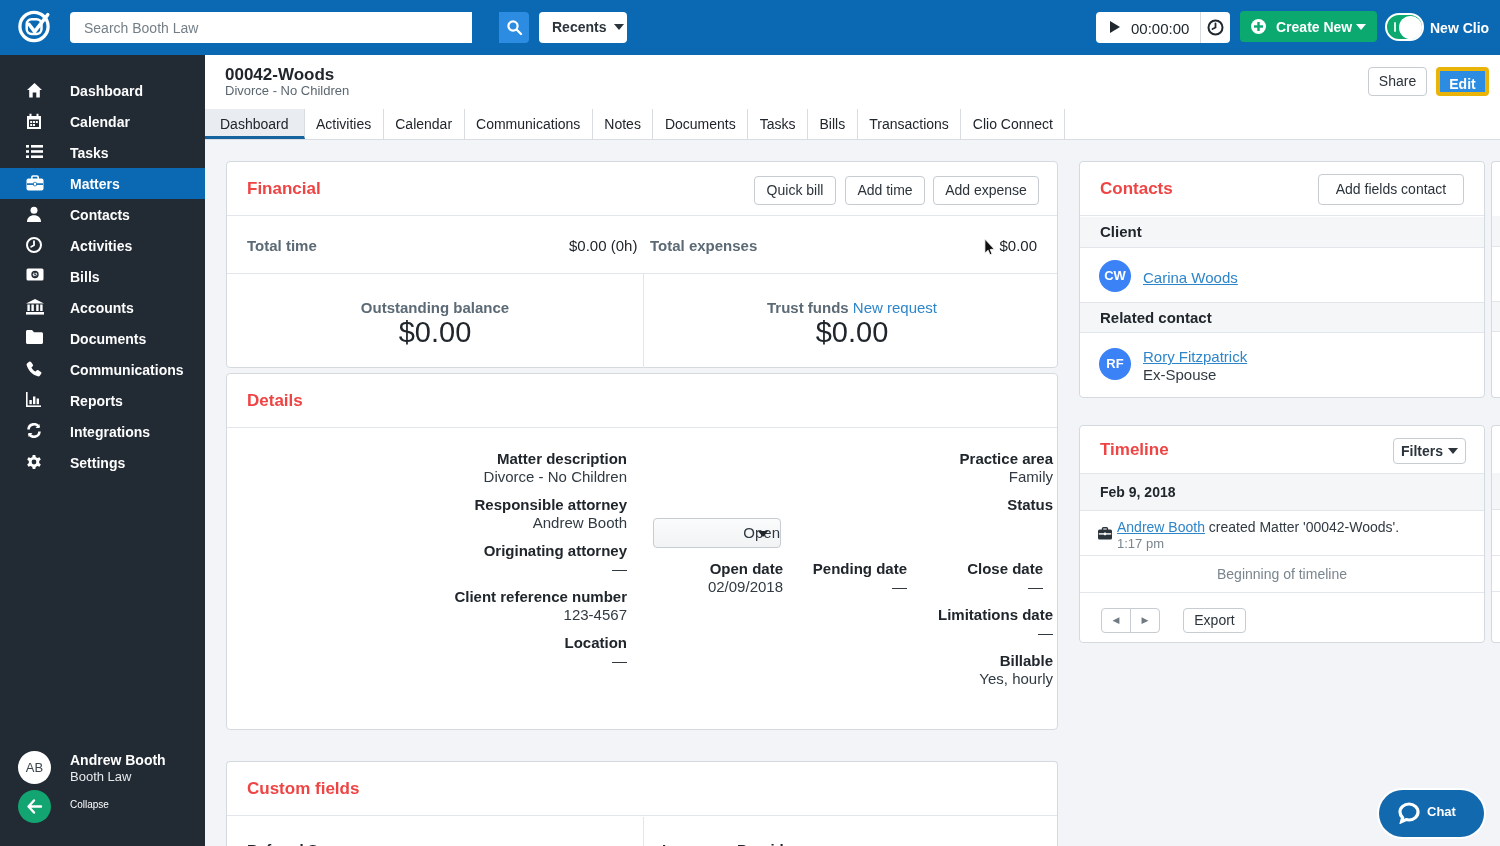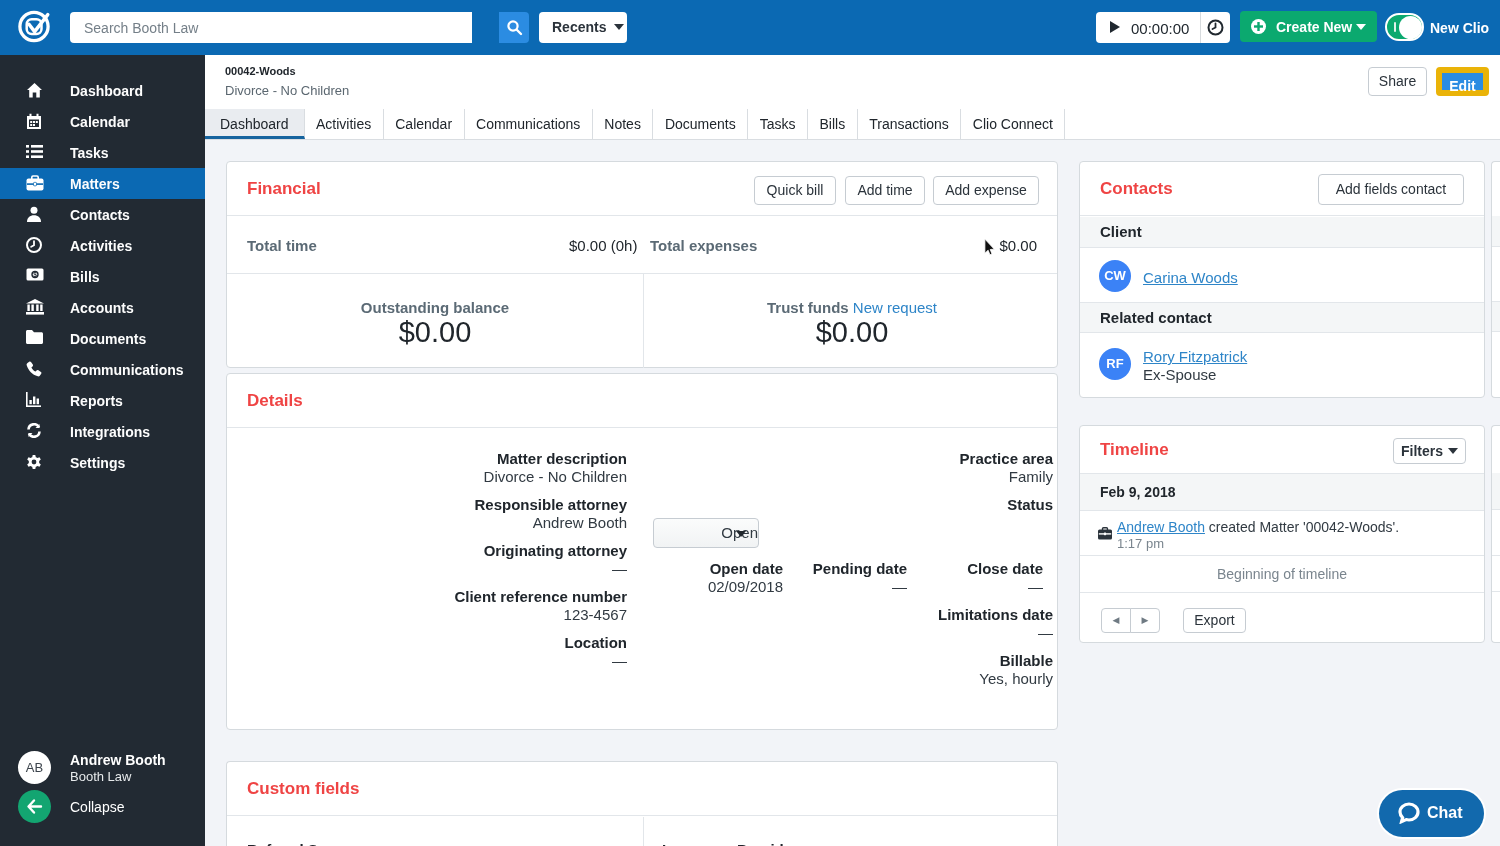--- a/index.html
+++ b/index.html
@@ -34,28 +34,28 @@
 .nav .item.active { background:#0b69b3; }
 .nav .item svg { position:absolute; left:26px; top:7px; }
 .nav .item .lb { position:absolute; left:70px; top:8px; }
 .suser { position:absolute; left:0; top:690px; width:205px; color:#fff; }
 .avatarAB { position:absolute; left:18px; top:6px; width:33px; height:33px; border-radius:50%; background:#fff; color:#3c444c; font-size:13px; text-align:center; line-height:33px; }
 .suser .n1 { position:absolute; left:70px; top:7px; font-weight:bold; font-size:14px; }
 .suser .n2 { position:absolute; left:70px; top:24px; font-size:13px; color:#e7eaec; }
 .collapse { position:absolute; left:0; top:735px; width:205px; color:#fff; }
 .collapse .circ { position:absolute; left:18px; top:0px; width:33px; height:33px; border-radius:50%; background:#13a571; }
 .collapse .circ svg { position:absolute; left:8px; top:8px; }
-.collapse .lb { position:absolute; left:70px; top:9px; font-size:14px; }
+.collapse .lb { position:absolute; left:70px; top:9px; font-size:10px; }
 
 .phead { position:absolute; left:0; top:0; width:1295px; height:85px; background:#fff; }
-.phead h1 { font-size:11px; font-weight:bold; color:#20262c; position:absolute; left:20px; top:10px; }
+.phead h1 { font-size:17px; font-weight:bold; color:#20262c; position:absolute; left:20px; top:10px; }
 .phead .sub { position:absolute; left:20px; top:28px; font-size:13px; color:#5b6770; }
 .btn { display:inline-block; background:#fff; border:1px solid #c6ccd2; border-radius:4px; font-size:14px; color:#2b333b; text-align:center; }
 .share { position:absolute; left:1163px; top:12px; width:59px; height:29px; line-height:27px; }
-.edit { position:absolute; left:1231px; top:12px; width:53px; height:29px; line-height:27px; background:#2b8ce2; color:#fff; border:6px solid #eab308; font-weight:bold; }
+.edit { position:absolute; left:1231px; top:12px; width:53px; height:29px; line-height:27px; background:#2b8ce2; color:#fff; border:4px solid #eab308; font-weight:bold; }
 .tabs { position:absolute; left:0px; top:54px; height:31px; width:1295px; border-bottom:1px solid #d9dde1; background:#fff; }
 .tab { position:relative; float:left; height:30px; line-height:30px; font-size:14px; color:#20262c; padding:0 11.5px; border-right:1px solid #d9dde1; }
 .tab.active { background:#e9ecf0; border-bottom:3.5px solid #15639e; padding:0 15px; }
 
 .content { position:absolute; left:0; top:85px; width:1295px; height:706px; background:#f2f4f8; }
 .card { position:absolute; background:#fff; border:1px solid #d5dade; border-radius:4px; }
 .card .chead { position:absolute; left:0; top:0; width:100%; height:54px; border-bottom:1px solid #e2e6ea; }
 .card .chead h2 { position:absolute; left:20px; top:17px; font-size:17px; font-weight:bold; color:#ef4444; }
 
 .fin { left:21px; top:21px; width:832px; height:207px; }
@@ -73,21 +73,21 @@
 .fincols .cl { font-size:15px; font-weight:bold; color:#5b6a75; margin-top:25px; }
 .fincols .cv { font-size:29px; color:#20262c; margin-top:0px; }
 .fincols .vr { position:absolute; left:416px; top:0; width:1px; height:94px; background:#e2e6ea; }
 .link { color:#2e85c8; text-decoration:none; }
 
 .det { left:21px; top:233px; width:832px; height:357px;text-align:right; }
 .det .lbl { font-weight:bold; color:#20262c; font-size:15px; }
 .det .val { color:#313a42; font-size:15px; margin-top:1px; }
 .dl { position:absolute; left:20px; width:380px; }
 .dr { position:absolute; left:426px; width:400px; }
-.drop { position:absolute; left:426px; top:144px; width:106px; height:30px; border:1px solid #c6ccd2; border-radius:4px; background:linear-gradient(#fbfcfc,#f1f3f4); font-size:15px; color:#313a42; line-height:28px; padding-left:13px; }
+.drop { position:absolute; left:426px; top:144px; width:128px; height:30px; border:1px solid #c6ccd2; border-radius:4px; background:linear-gradient(#fbfcfc,#f1f3f4); font-size:15px; color:#313a42; line-height:28px; padding-left:13px; }
 .drop .c { position:absolute; right:12px; top:12px; border-left:5px solid transparent; border-right:5px solid transparent; border-top:6px solid #20262c; width:0; height:0; }
 
 .cf { left:21px; top:621px; width:832px; height:85px; border-bottom:none; border-radius:4px 4px 0 0; }
 .cf .cfl { position:absolute; left:20px; top:79px; font-weight:bold; font-size:15px; color:#20262c; }
 .cf .cfr { position:absolute; left:435px; top:79px; font-weight:bold; font-size:15px; color:#20262c; }
 .cf .vr { position:absolute; left:416px; top:55px; width:1px; height:30px; background:#e2e6ea; }
 
 .con { left:874px; top:21px; width:406px; height:237px; }
 .con .arc { position:absolute; right:20px; top:12px; width:146px; height:31px; line-height:29px; }
 .band { position:absolute; left:0; width:100%; height:31px; background:#f4f6f7; border-bottom:1px solid #e2e6ea; font-size:15px; font-weight:bold; color:#20262c; line-height:30px; padding-left:20px; }
@@ -99,21 +99,21 @@
 .tentry { position:absolute; left:0; top:85px; width:100%; height:45px; border-bottom:1px solid #e2e6ea; font-size:14px; }
 .tentry svg { position:absolute; left:18px; top:16px; }
 .tmid { position:absolute; left:0; top:130px; width:100%; height:37px; border-bottom:1px solid #e2e6ea; text-align:center; color:#7a858e; font-size:14px; line-height:36px; }
 .tnav { position:absolute; left:0; top:167px; width:100%; height:51px; }
 .pgbtn { position:absolute; top:15px; width:30px; height:25px; line-height:23px; font-size:9px; color:#6f7a83; }
 .export { position:absolute; left:103px; top:15px; width:63px; height:25px; line-height:23px; }
 
 .frag { position:absolute; background:#fff; border:1px solid #d5dade; border-right:none; border-radius:4px 0 0 4px; }
 .frag .h { position:absolute; left:0; width:100%; background:#f4f6f7; border-top:1px solid #e2e6ea; border-bottom:1px solid #e2e6ea; }
 
-.chat { position:absolute; left:1379px; top:790px; width:105px; height:47px; background:#1269ad; border-radius:24px; color:#fff; font-weight:bold; font-size:16px; z-index:20; box-shadow:0 0 0 2px #ffffff; }
+.chat { position:absolute; left:1379px; top:790px; width:105px; height:47px; background:#1269ad; border-radius:24px; color:#fff; font-weight:bold; font-size:13px; z-index:20; box-shadow:0 0 0 2px #ffffff; }
 .chat span { position:absolute; left:48px; top:14px; }
 .chat svg { position:absolute; left:19px; top:12px; }
 .cursor { position:absolute; left:980px; top:237px; z-index:30; }
 </style>
 </head>
 <body>
 <div class="topbar">
   <div class="logo"><svg width="34" height="34" viewBox="0 0 34 34">
         <circle cx="16" cy="16.5" r="14.1" fill="none" stroke="#fff" stroke-width="3.3"></circle>
         <rect x="8.7" y="9.2" width="14.8" height="14.8" rx="5" fill="none" stroke="#fff" stroke-width="2.5"></rect>

